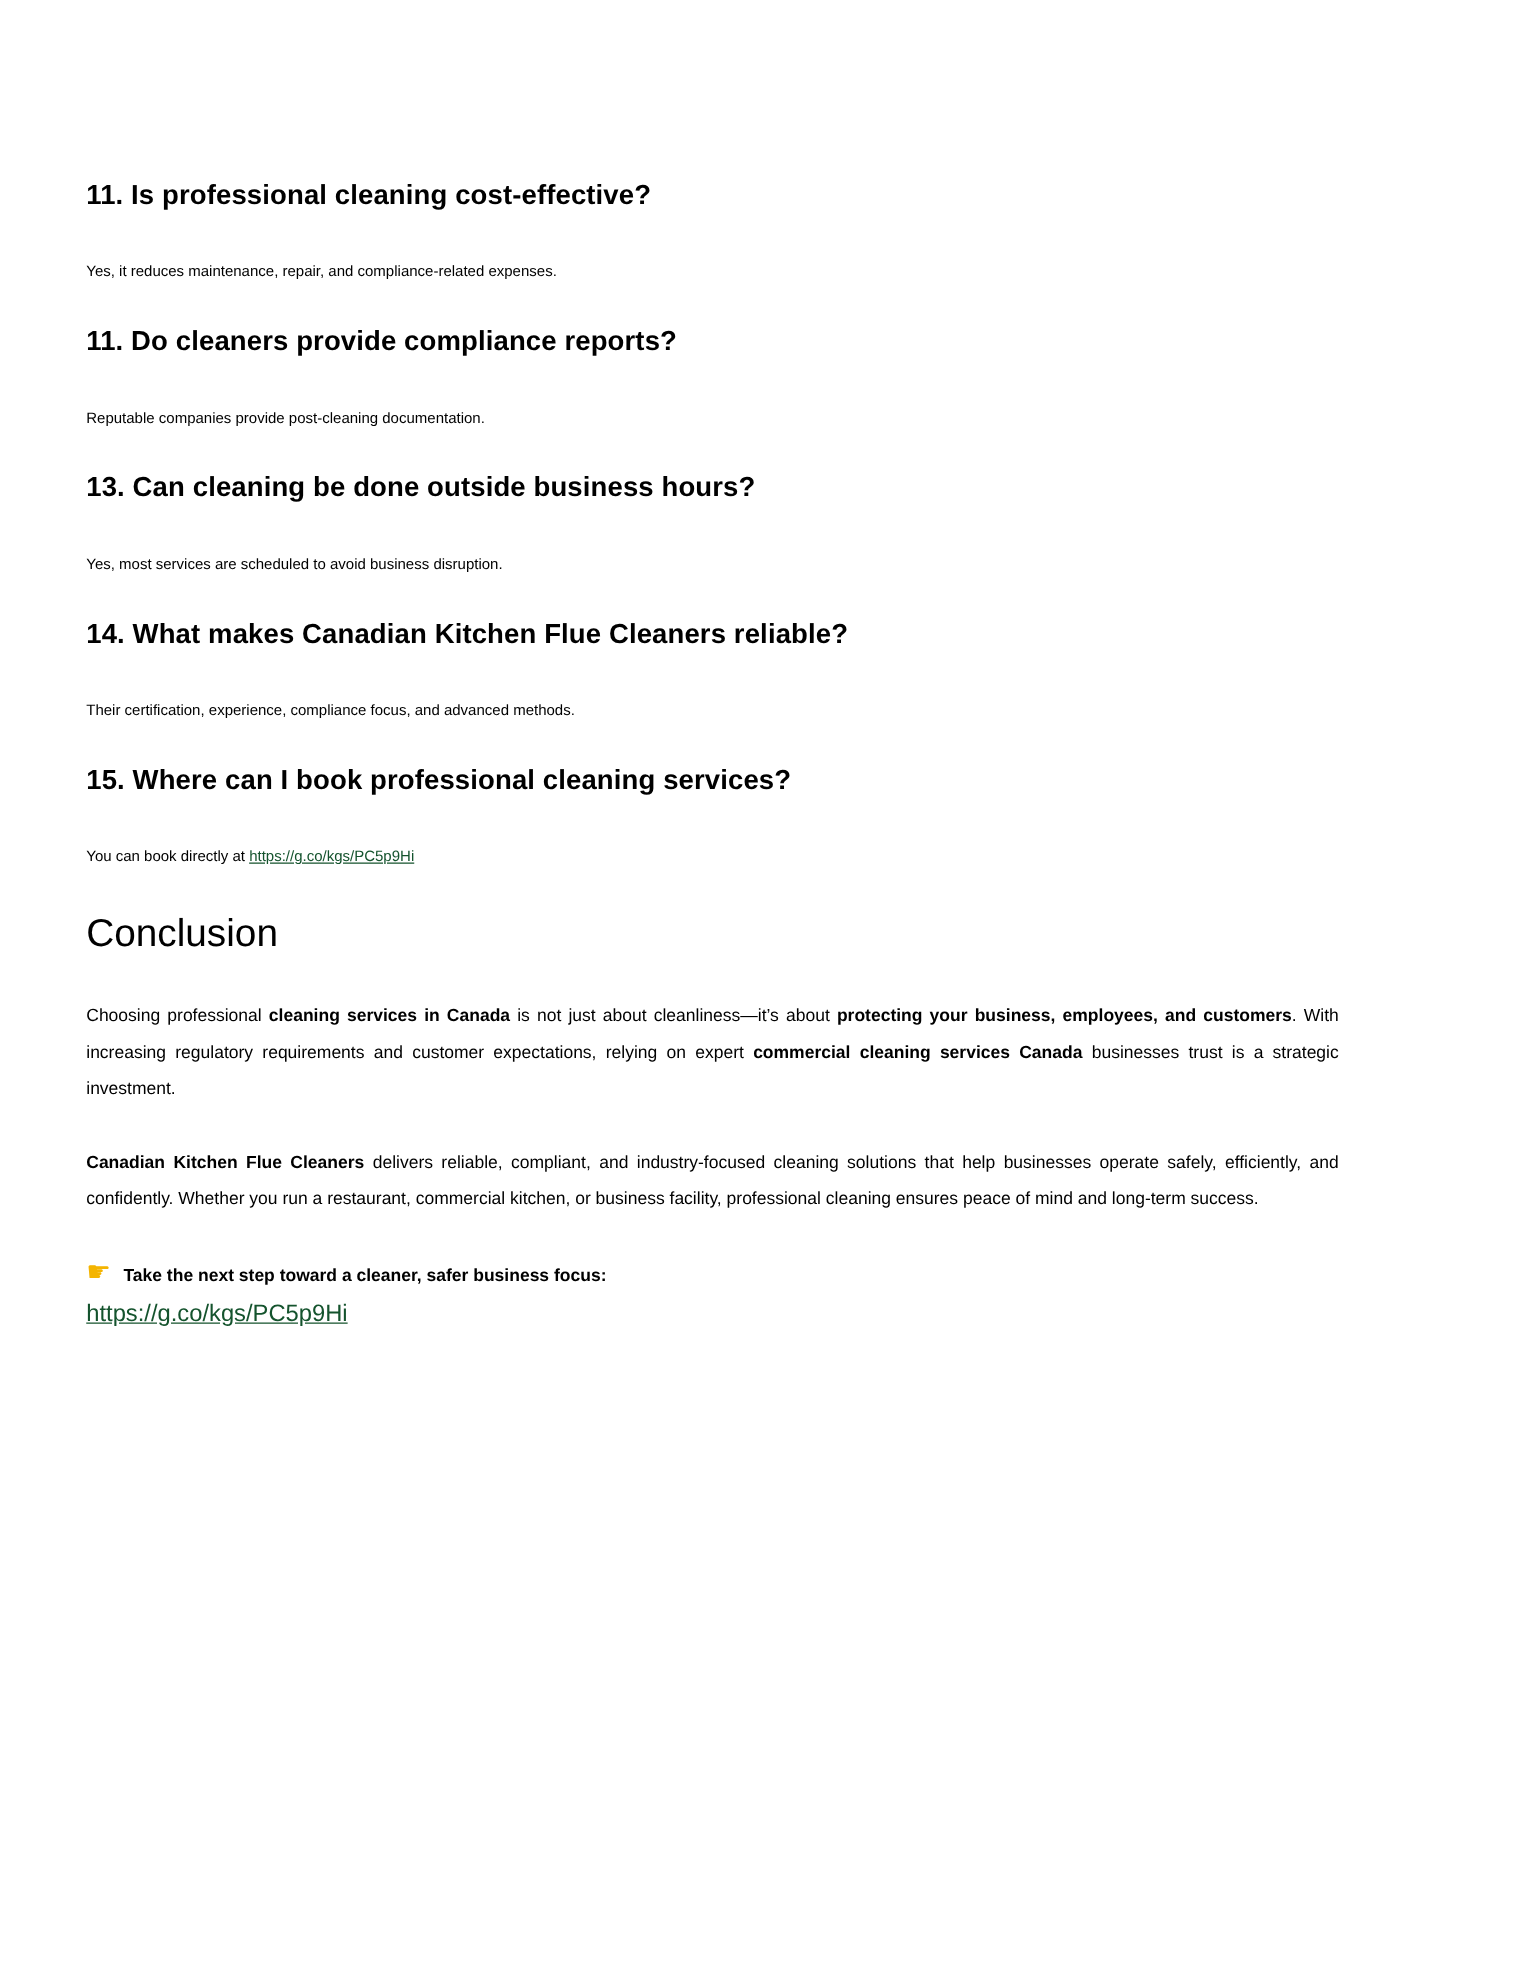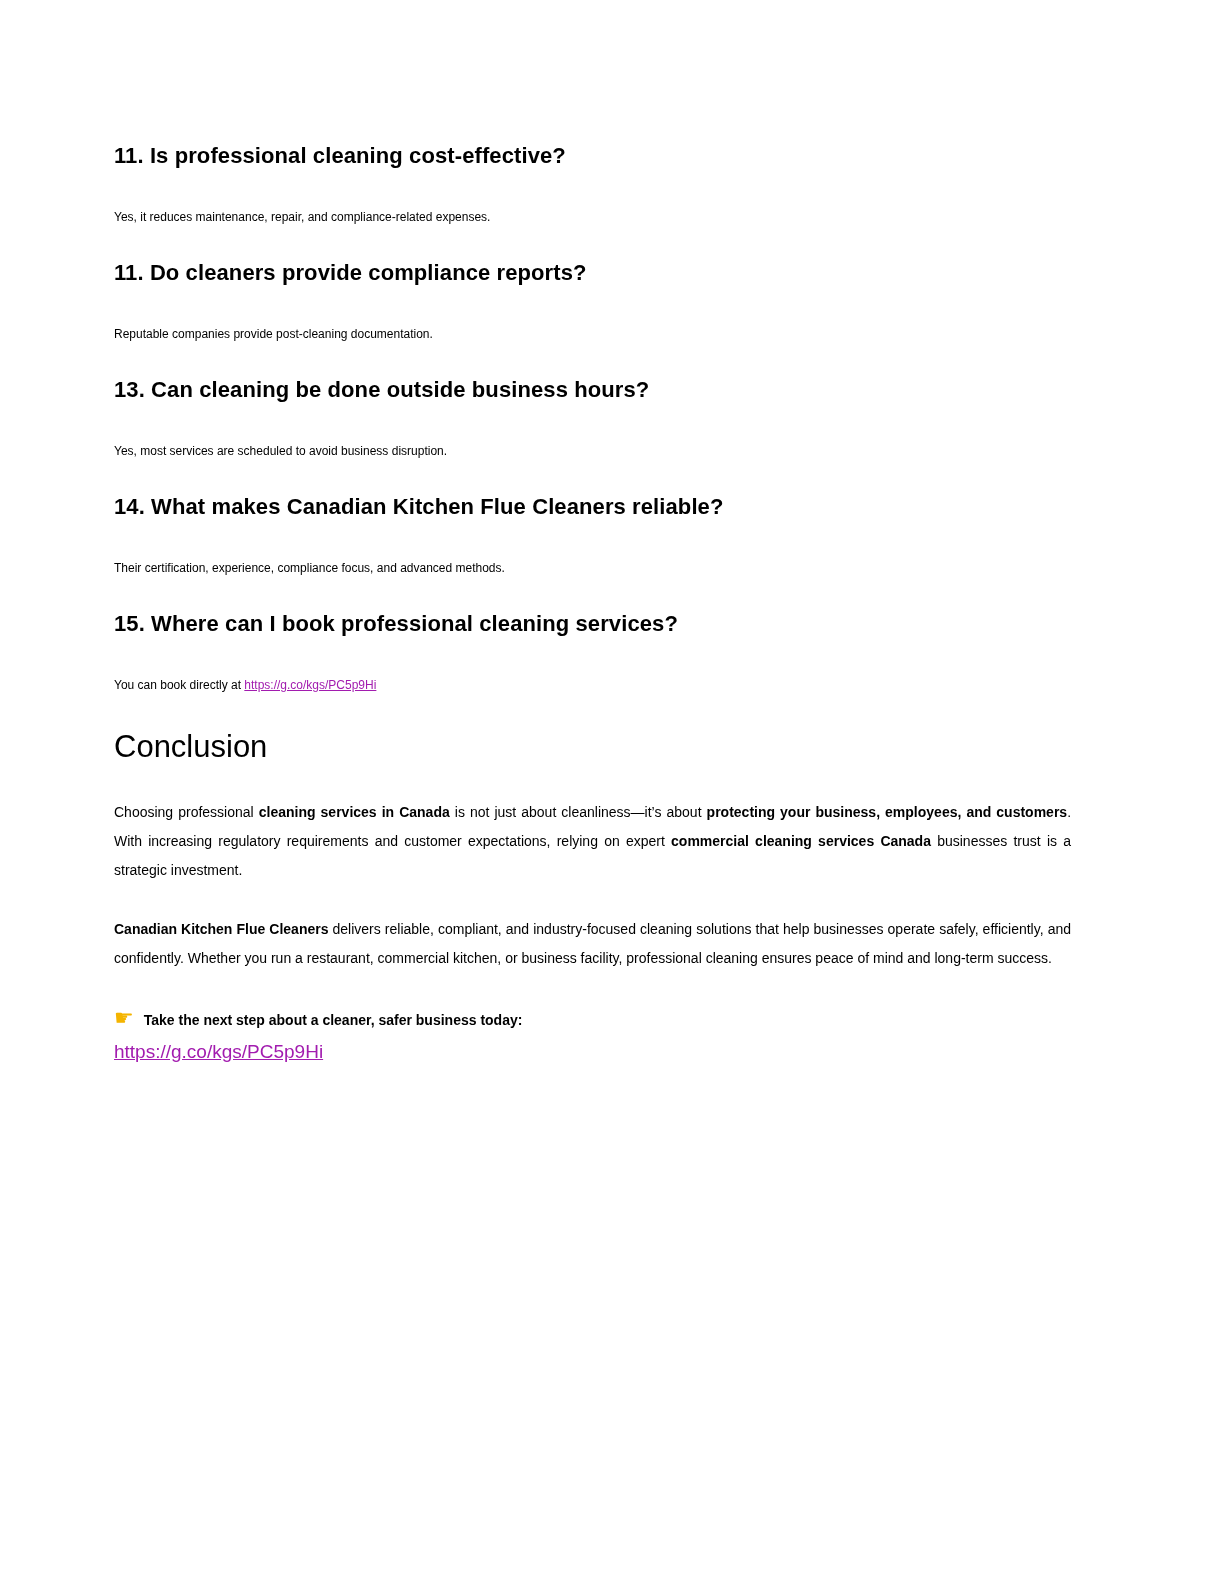--- a/index.html
+++ b/index.html
@@ -7,21 +7,21 @@
     padding: 0;
     background: #e8e8e8;
   }
   .page {
     position: relative;
     width: 1224px;
     min-height: 1584px;
     margin: 0 auto;
     background: #ffffff;
     box-sizing: border-box;
-    padding: 143px 153px 60px 114px;
+    padding: 143px 153px 60px 69px;
     font-family: "Liberation Sans", "DejaVu Sans", sans-serif;
     color: #000000;
   }
   .faq h3 {
     font-size: 22px;
     line-height: 26px;
     font-weight: 700;
     margin: 0 0 34px 0;
     letter-spacing: 0.1px;
   }
@@ -54,21 +54,21 @@
     display: inline-block;
     margin-right: 10px;
     font-weight: 400;
   }
   .cta-icon::before {
     content: "\261B";
     color: #f4b400;
     font-size: 22px;
   }
   a.doc-link {
-    color: #a21caf;
+    color: #14532d;
     text-decoration: underline;
     cursor: pointer;
   }
   p.link-line {
     font-size: 19px;
     line-height: 29px;
     margin: 2px 0 0 0;
   }
 </style>
 </head>
@@ -107,21 +107,21 @@
 
   <section>
 
     <h1 class="conclusion">Conclusion</h1>
 
     <p class="body justify"><span>Choosing professional </span><span style="font-weight: 700;">cleaning services in Canada</span><span> is not just about cleanliness—it’s about </span><span style="font-weight: 700;">protecting your business, employees, and customers</span><span>. With increasing regulatory requirements and customer expectations, relying on expert </span><span style="font-weight: 700;">commercial cleaning services Canada</span><span> businesses trust is a strategic investment.</span></p>
 
     <p class="body justify"><span style="font-weight: 700;">Canadian Kitchen Flue Cleaners</span><span> delivers reliable, compliant, and industry-focused cleaning solutions that help businesses operate safely, efficiently, and confidently. Whether you run a restaurant, commercial kitchen, or business facility, professional cleaning ensures peace of mind and long-term success.</span></p>
 
     <p class="body cta">
-      <span class="cta-icon"></span><span>Take the next step about a cleaner, safer business today:</span>
+      <span class="cta-icon"></span><span>Take the next step toward a cleaner, safer business focus:</span>
     </p>
 
     <p class="link-line">
       <a class="doc-link" href="#">https://g.co/kgs/PC5p9Hi</a>
     </p>
 
   </section>
 
 </div>
 

